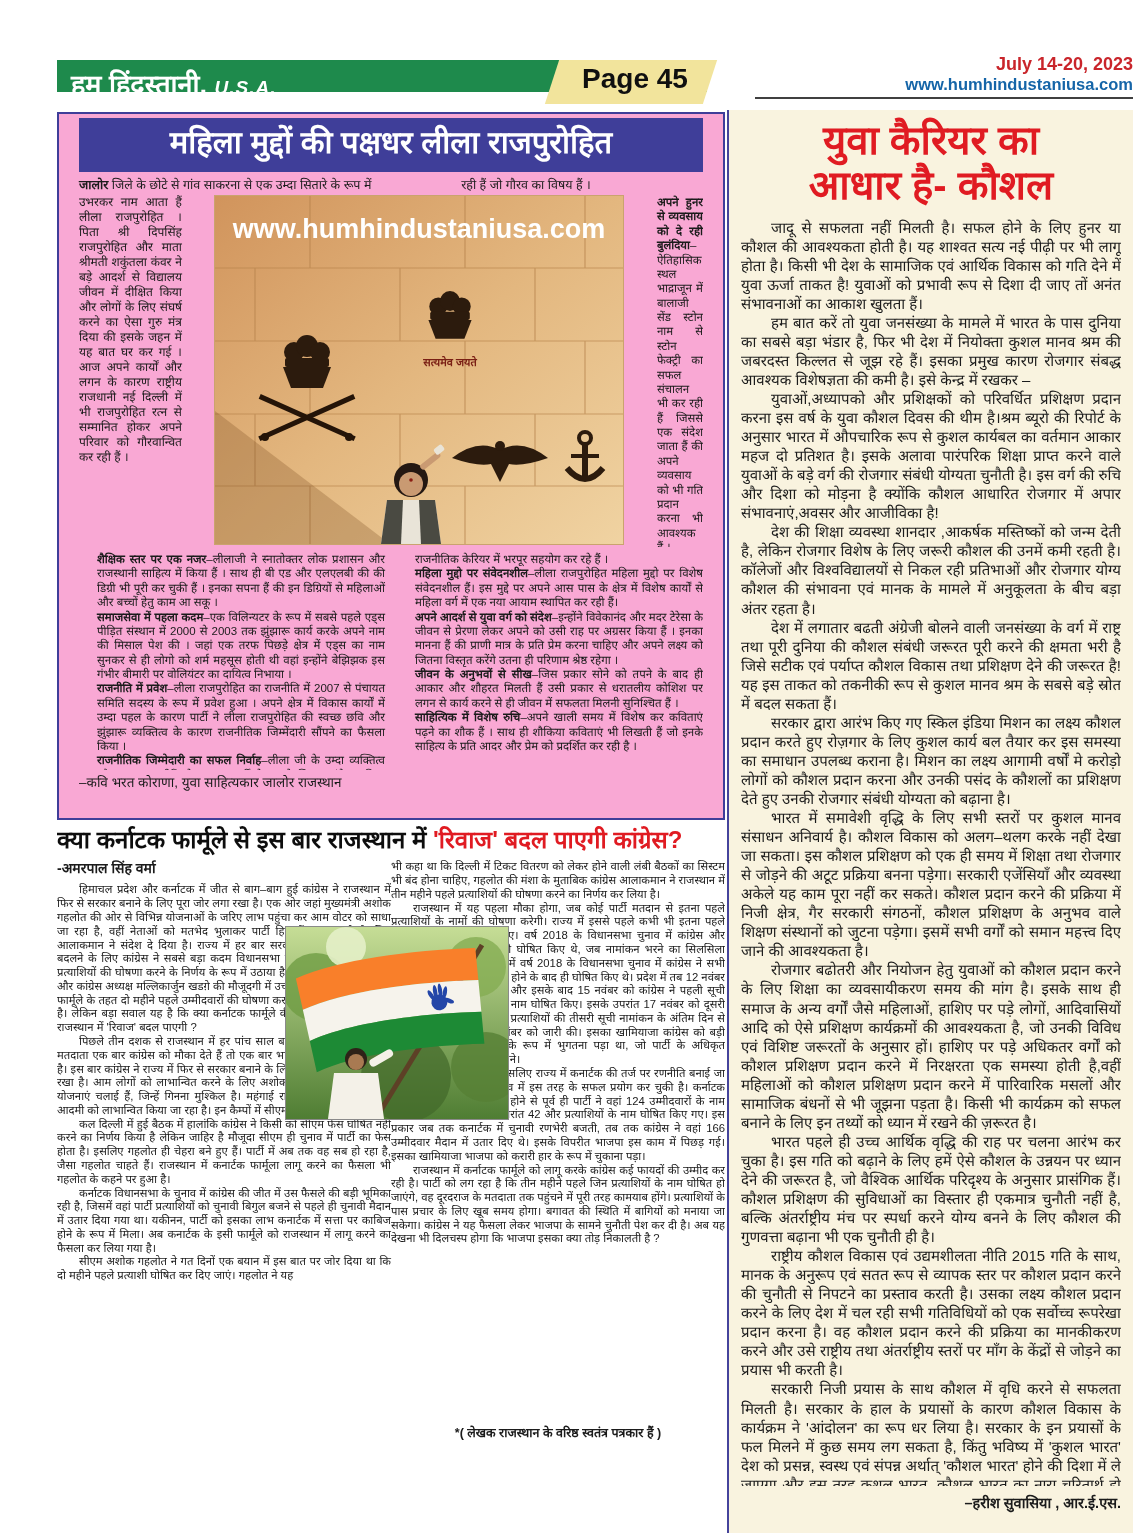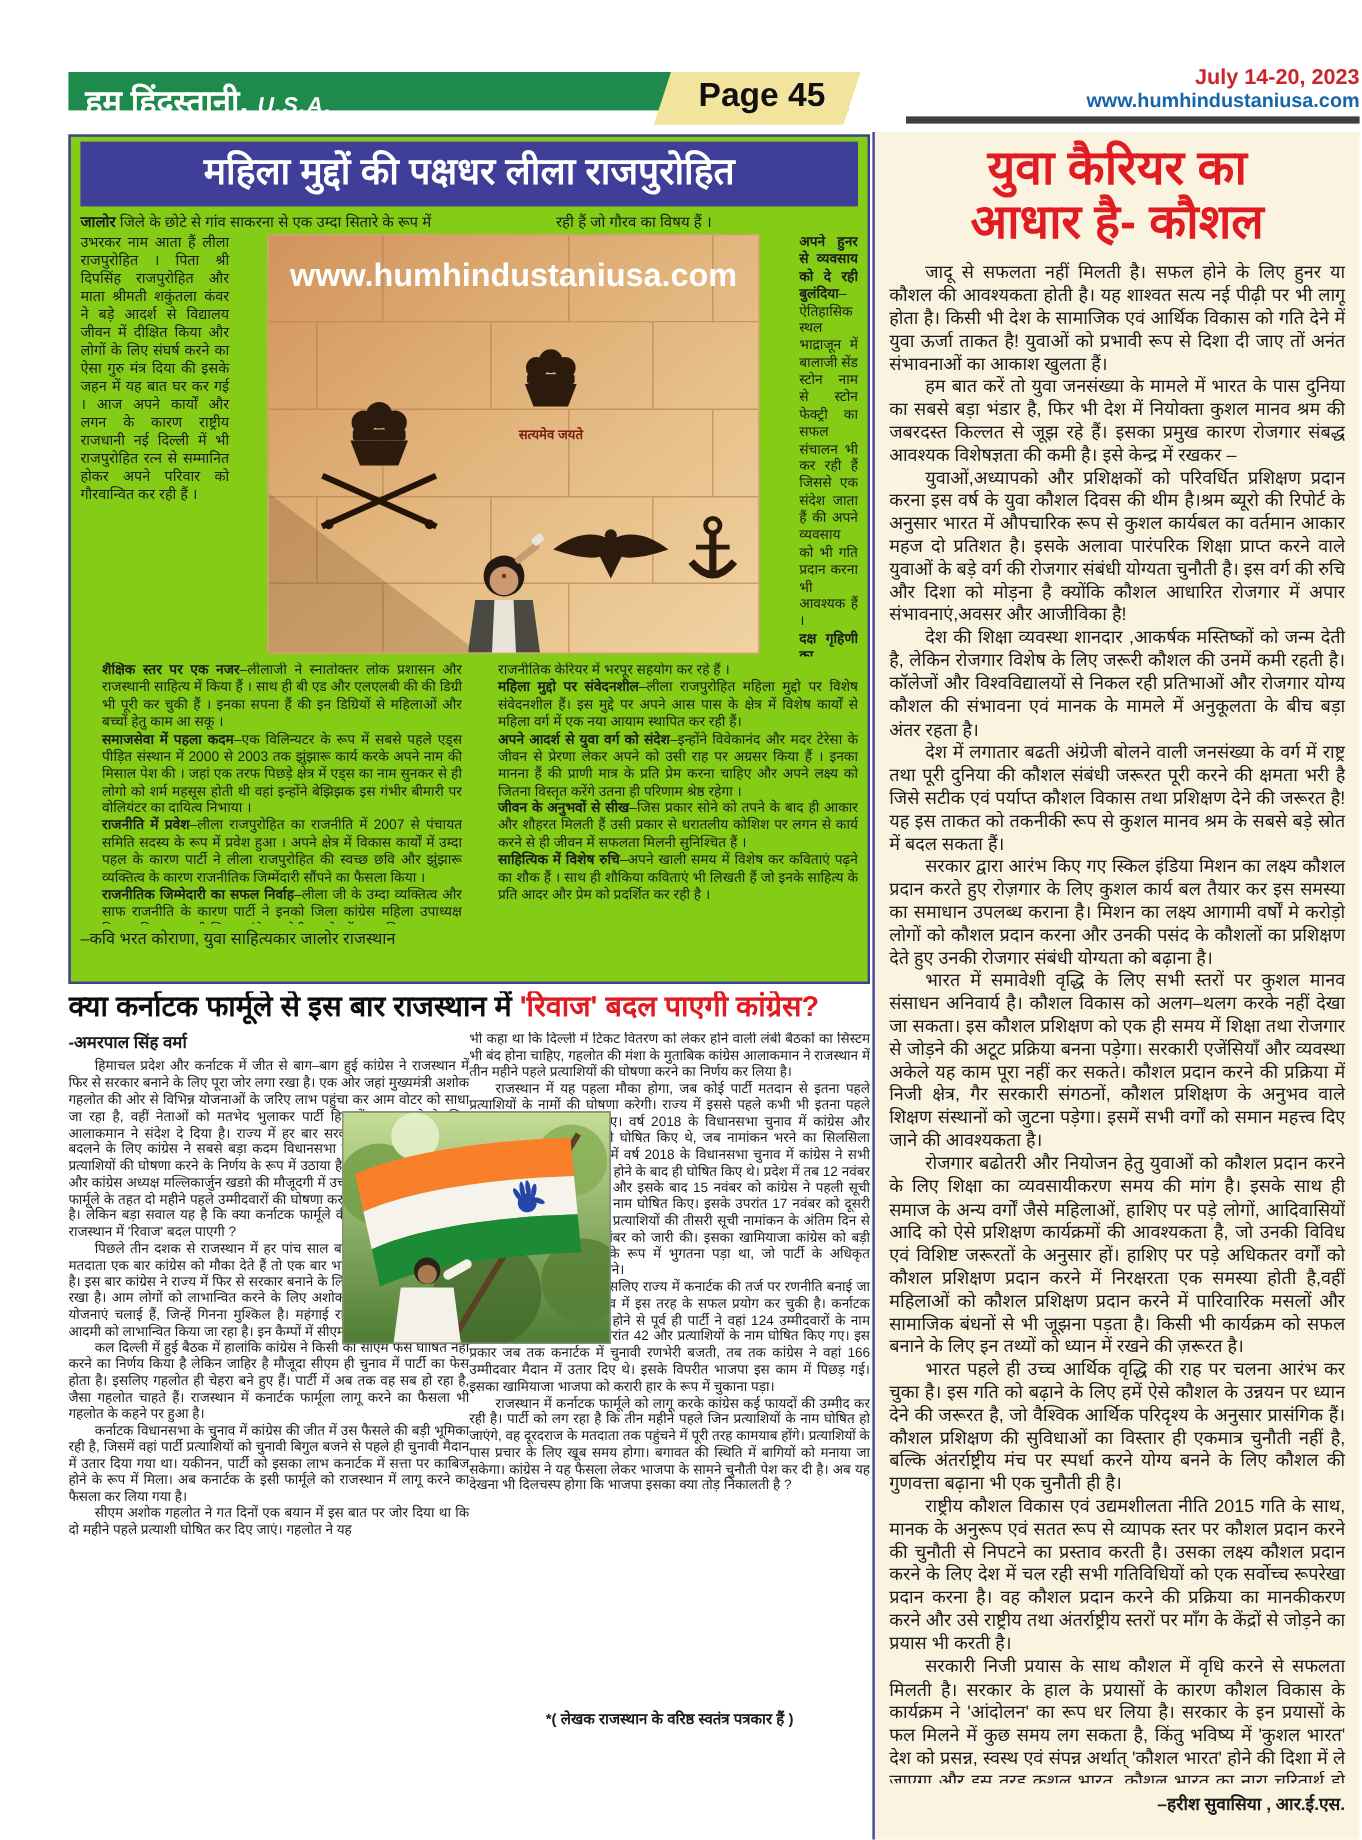--- a/index.html
+++ b/index.html
@@ -7,27 +7,27 @@
     width:1135px;height:1533px;position:relative;background:#ffffff;
     font-family:"Liberation Sans","DejaVu Sans",sans-serif;color:#1b1b1b;
     overflow:hidden;
   }
   
   .masthead-bar{position:absolute;left:57px;top:60px;width:650px;height:32px;background:#1e8a4c;}
   .masthead-text{color:#fff;font-weight:bold;font-size:27px;padding:5px 0 0 14px;white-space:nowrap;}
   .masthead-usa{font-style:italic;font-size:19px;letter-spacing:1px;}
   .pagebox-bg{position:absolute;left:552px;top:60px;width:158px;height:44px;background:#f2e49c;transform:skewX(-18deg);}
   .pagebox-label{position:absolute;left:560px;top:63px;width:150px;text-align:center;font-size:28px;font-weight:bold;color:#101010;}
-  .header-right{position:absolute;left:755px;top:54px;width:378px;text-align:right;border-bottom:6px solid #404040;padding-bottom:3px;line-height:1.15;}
+  .header-right{position:absolute;left:755px;top:54px;width:378px;text-align:right;border-bottom:2px solid #404040;padding-bottom:3px;line-height:1.15;}
   .header-date{color:#c9252b;font-weight:bold;font-size:18px;}
   .header-site{color:#1565a8;font-weight:bold;font-size:16.5px;}
 
   
   .art1{position:absolute;left:57px;top:112px;width:668px;height:708px;border:2px solid #3f3e99;
-        box-sizing:border-box;background:#84cc16;padding:4px 8px;overflow:hidden;}
+        box-sizing:border-box;background:#f9a8d4;padding:4px 20px;overflow:hidden;}
   .art1-headline{background:#3f3e99;color:#fff;font-size:31px;font-weight:bold;text-align:center;
         padding:8px 4px 12px;line-height:1.1;}
   .art1-row0{display:flex;font-size:12.5px;margin:4px 0 2px;}
   .art1-leadline{width:59%;} .art1-leadline b{font-weight:bold;}
   .art1-runover{flex:1;padding-left:14px;}
   .art1-row1{display:flex;height:352px;overflow:hidden;gap:24px;}
   .art1-leftcol{width:124px;font-size:12px;line-height:1.25;text-align:justify;padding-right:4px;}
   .art1-photo{width:408px;height:348px;flex:none;margin:0 4px;border:1px solid #caa36f;background:#dca76e;position:relative;overflow:hidden;}
   .art1-rightcol{flex:1;font-size:11.5px;line-height:1.25;padding-left:5px;text-align:justify;}
   .art1-row2{display:flex;gap:12px;margin-top:5px;font-size:11.5px;line-height:1.25;height:218px;overflow:hidden;}

